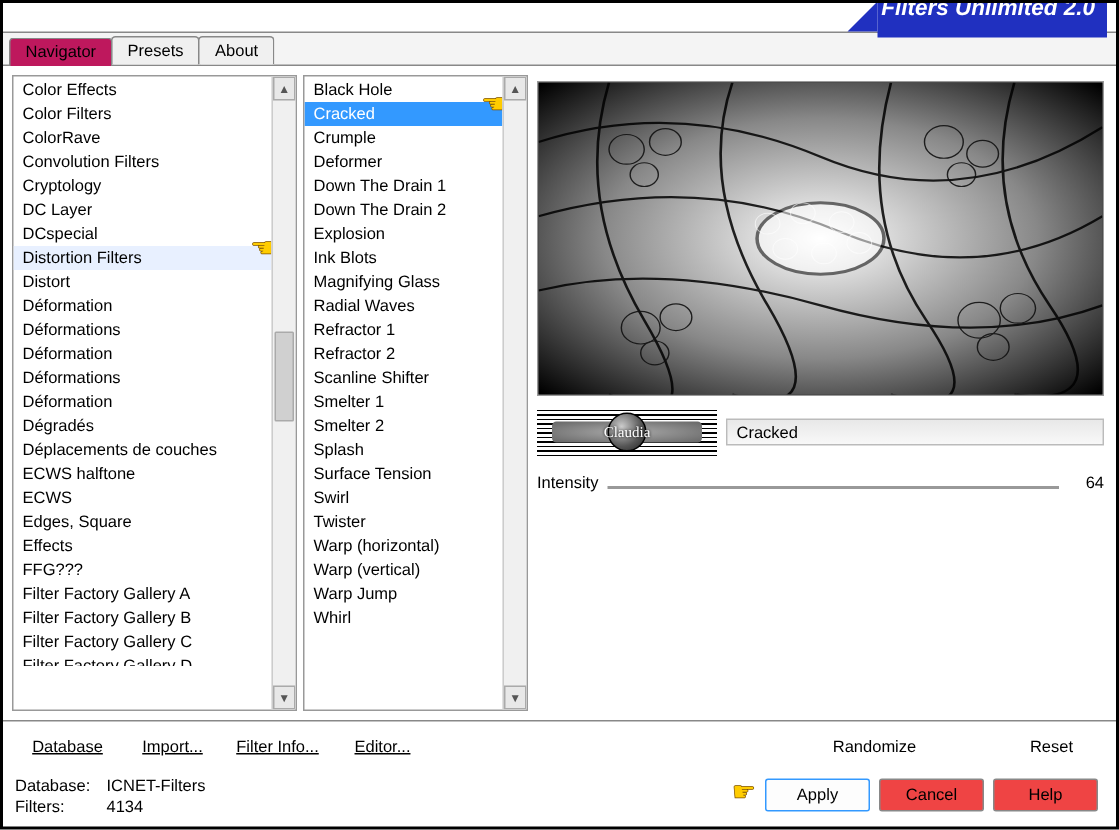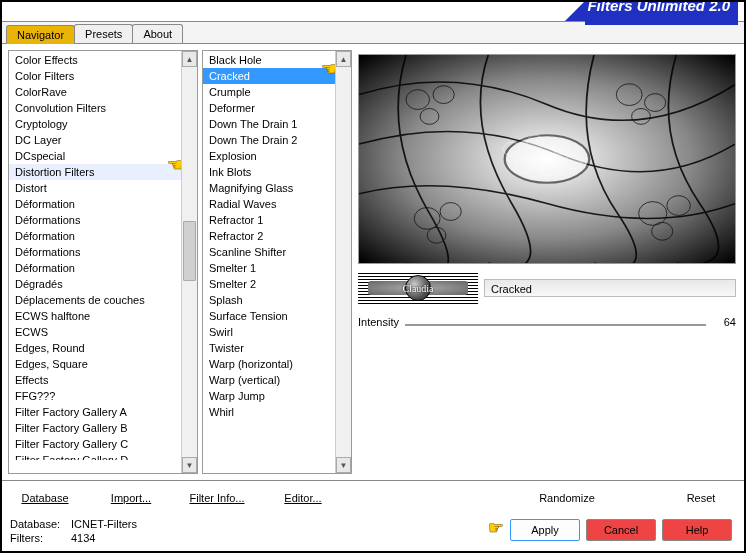--- a/index.html
+++ b/index.html
@@ -59,21 +59,21 @@
   padding: 3px 10px;
   border: 1px solid #888;
   border-bottom: none;
   background: #f0f0f0;
   margin-right: -1px;
   border-radius: 3px 3px 0 0;
   cursor: pointer;
   font-size: 11px;
 }
 .tab.active {
-  background: #eab308;
+  background: #be185d;
   position: relative;
   top: 1px;
 }
 .main {
   flex: 1;
   display: flex;
   padding: 6px;
   gap: 4px;
   background: #fff;
   min-height: 0;
@@ -205,21 +205,21 @@
 }
 .param-track {
   position: absolute;
   left: 0; right: 0; top: 8px;
   height: 2px;
   background: #999;
 }
 .param-value { width: 24px; text-align: right; }
 .button-row {
   display: flex;
-  gap: 16px;
+  gap: 0;
   padding: 6px 8px;
   border-top: 1px solid #888;
   background: #fff;
 }
 .button-row .spacer { flex: 1; }
 .btn {
   padding: 2px 6px;
   min-width: 70px;
   height: 22px;
   font-size: 11px;
@@ -317,21 +317,20 @@
             <div class="list-item">Distort</div>
             <div class="list-item">Déformation</div>
             <div class="list-item">Déformations</div>
             <div class="list-item">Déformation</div>
             <div class="list-item">Déformations</div>
             <div class="list-item">Déformation</div>
             <div class="list-item">Dégradés</div>
             <div class="list-item">Déplacements de couches</div>
             <div class="list-item">ECWS halftone</div>
             <div class="list-item">ECWS</div>
-            <div class="list-item">Edges, Round</div>
             <div class="list-item">Edges, Square</div>
             <div class="list-item">Effects</div>
             <div class="list-item">FFG???</div>
             <div class="list-item">Filter Factory Gallery A</div>
             <div class="list-item">Filter Factory Gallery B</div>
             <div class="list-item">Filter Factory Gallery C</div>
             <div class="list-item" style="height: 8px; overflow: hidden;">Filter Factory Gallery D</div>
           </div>
         <div class="scrollbar">
           <div class="scroll-btn top">▲</div>

